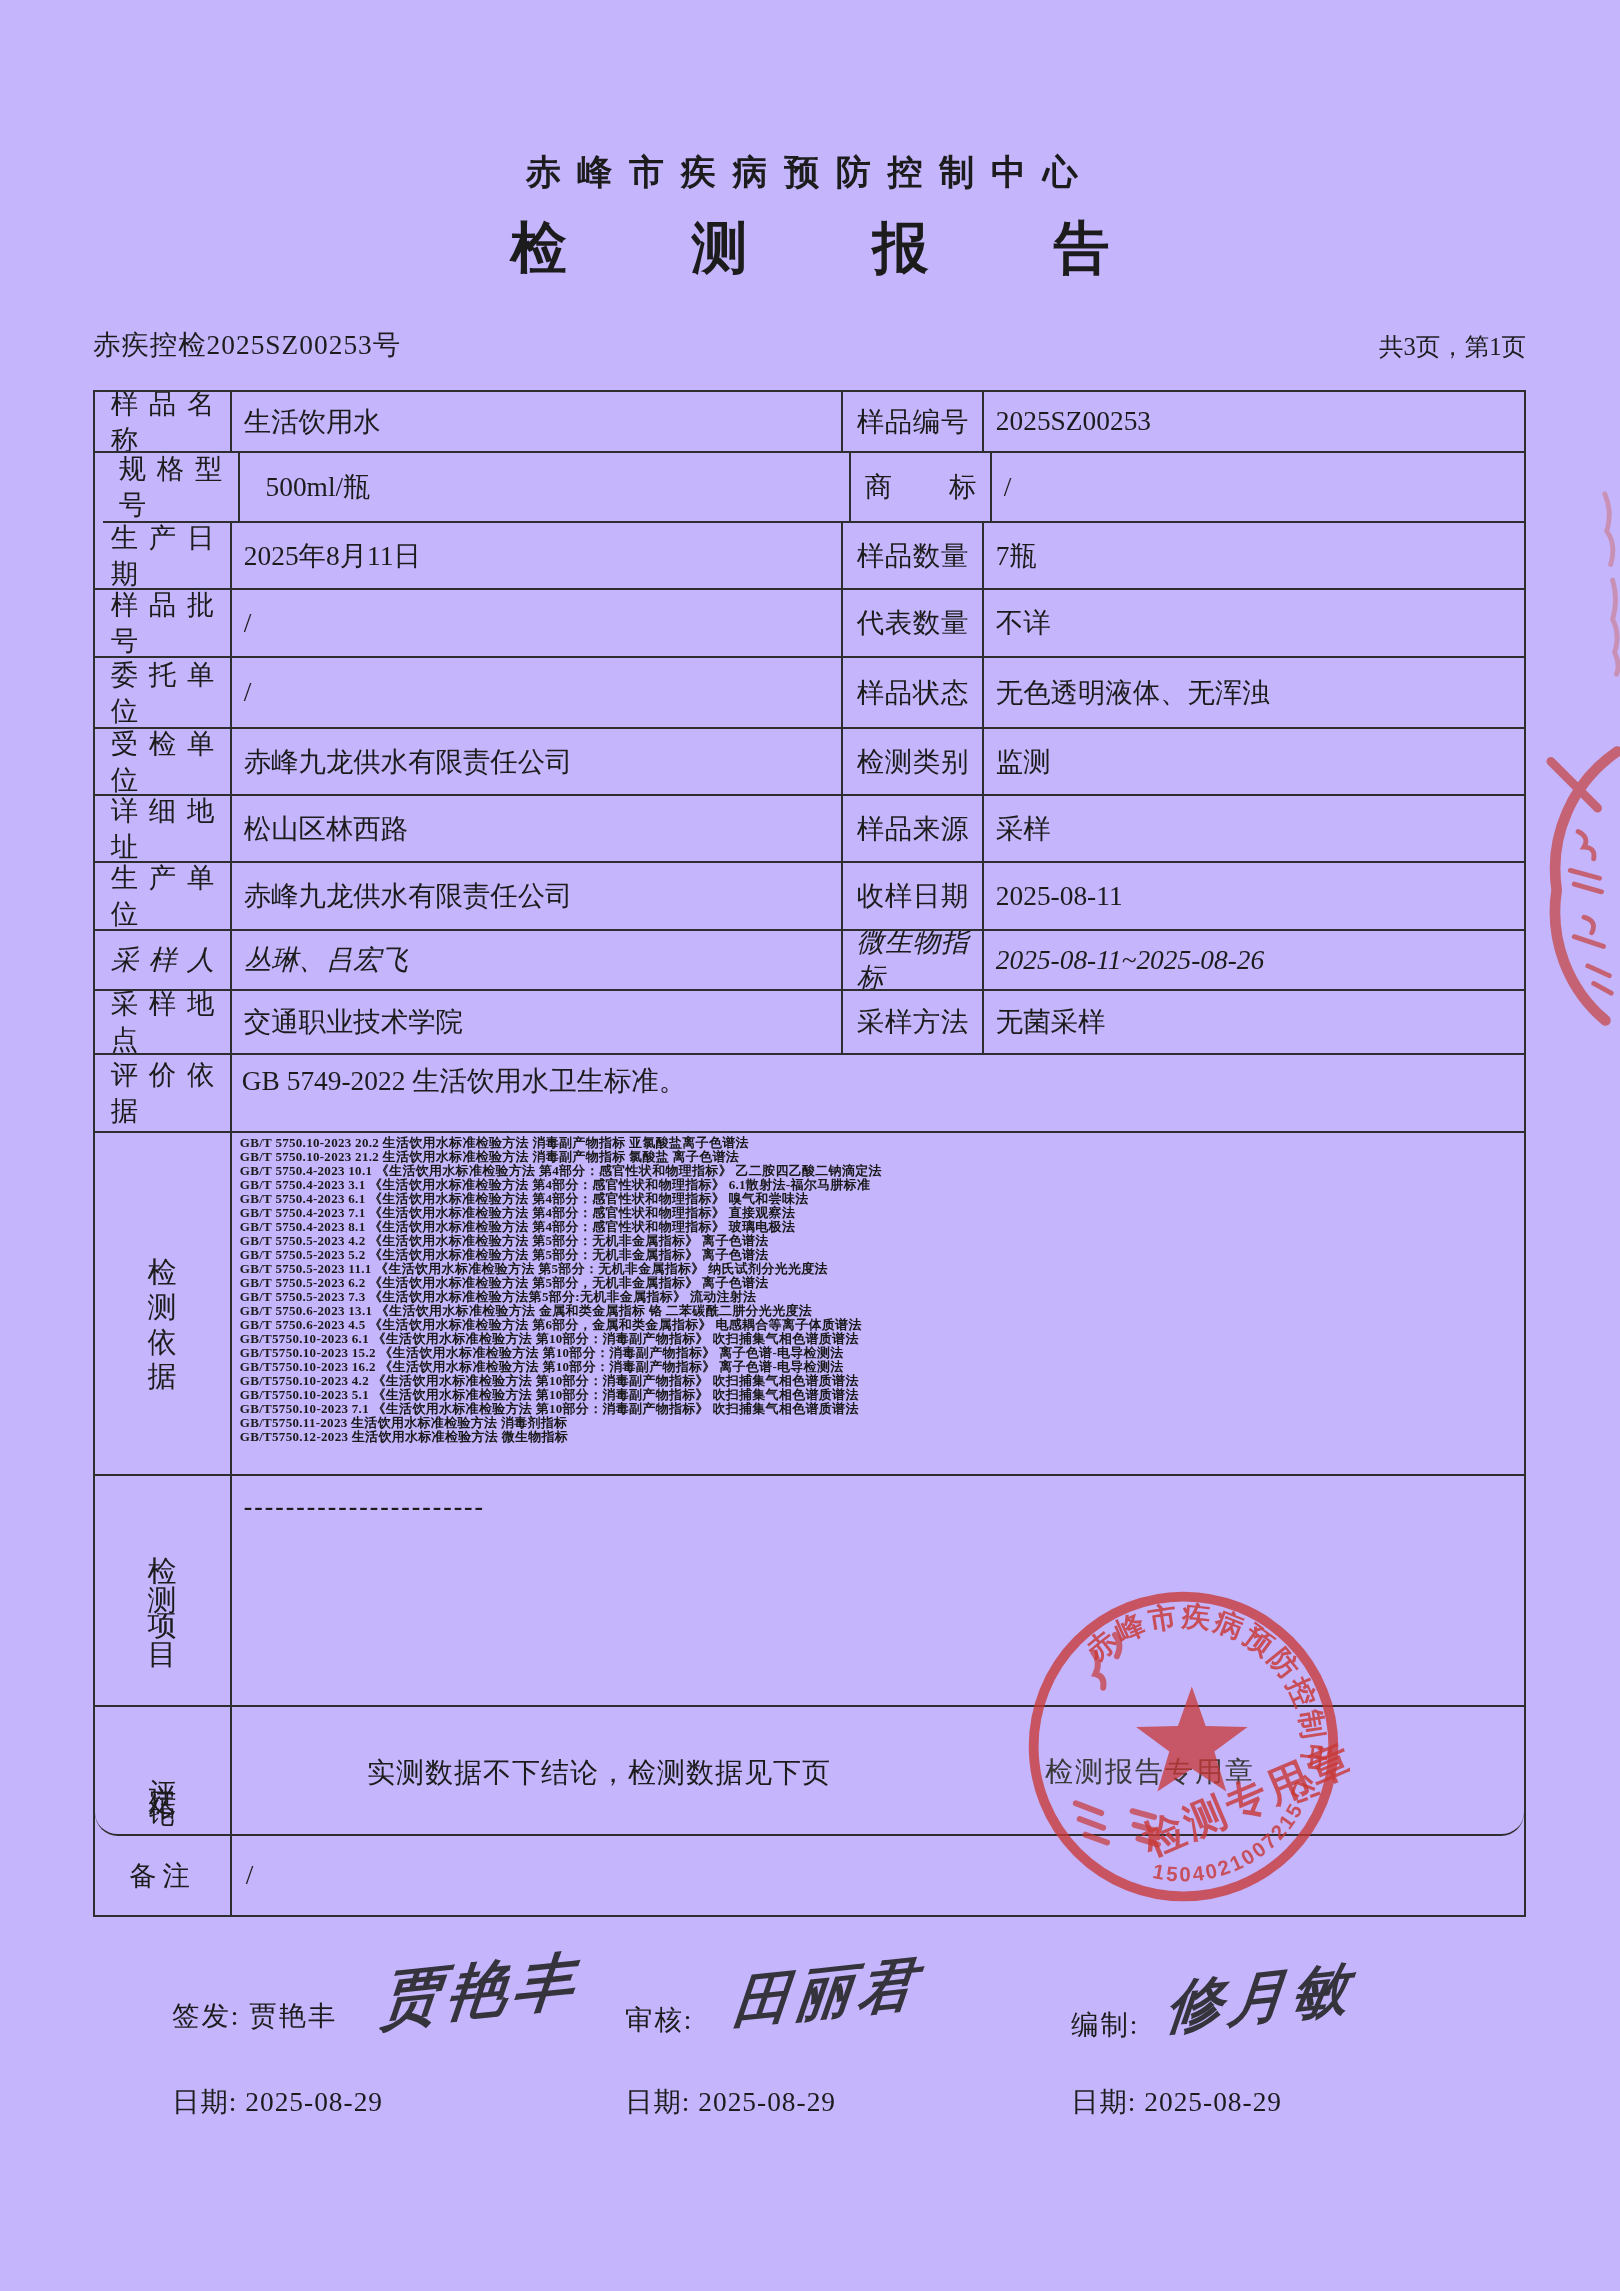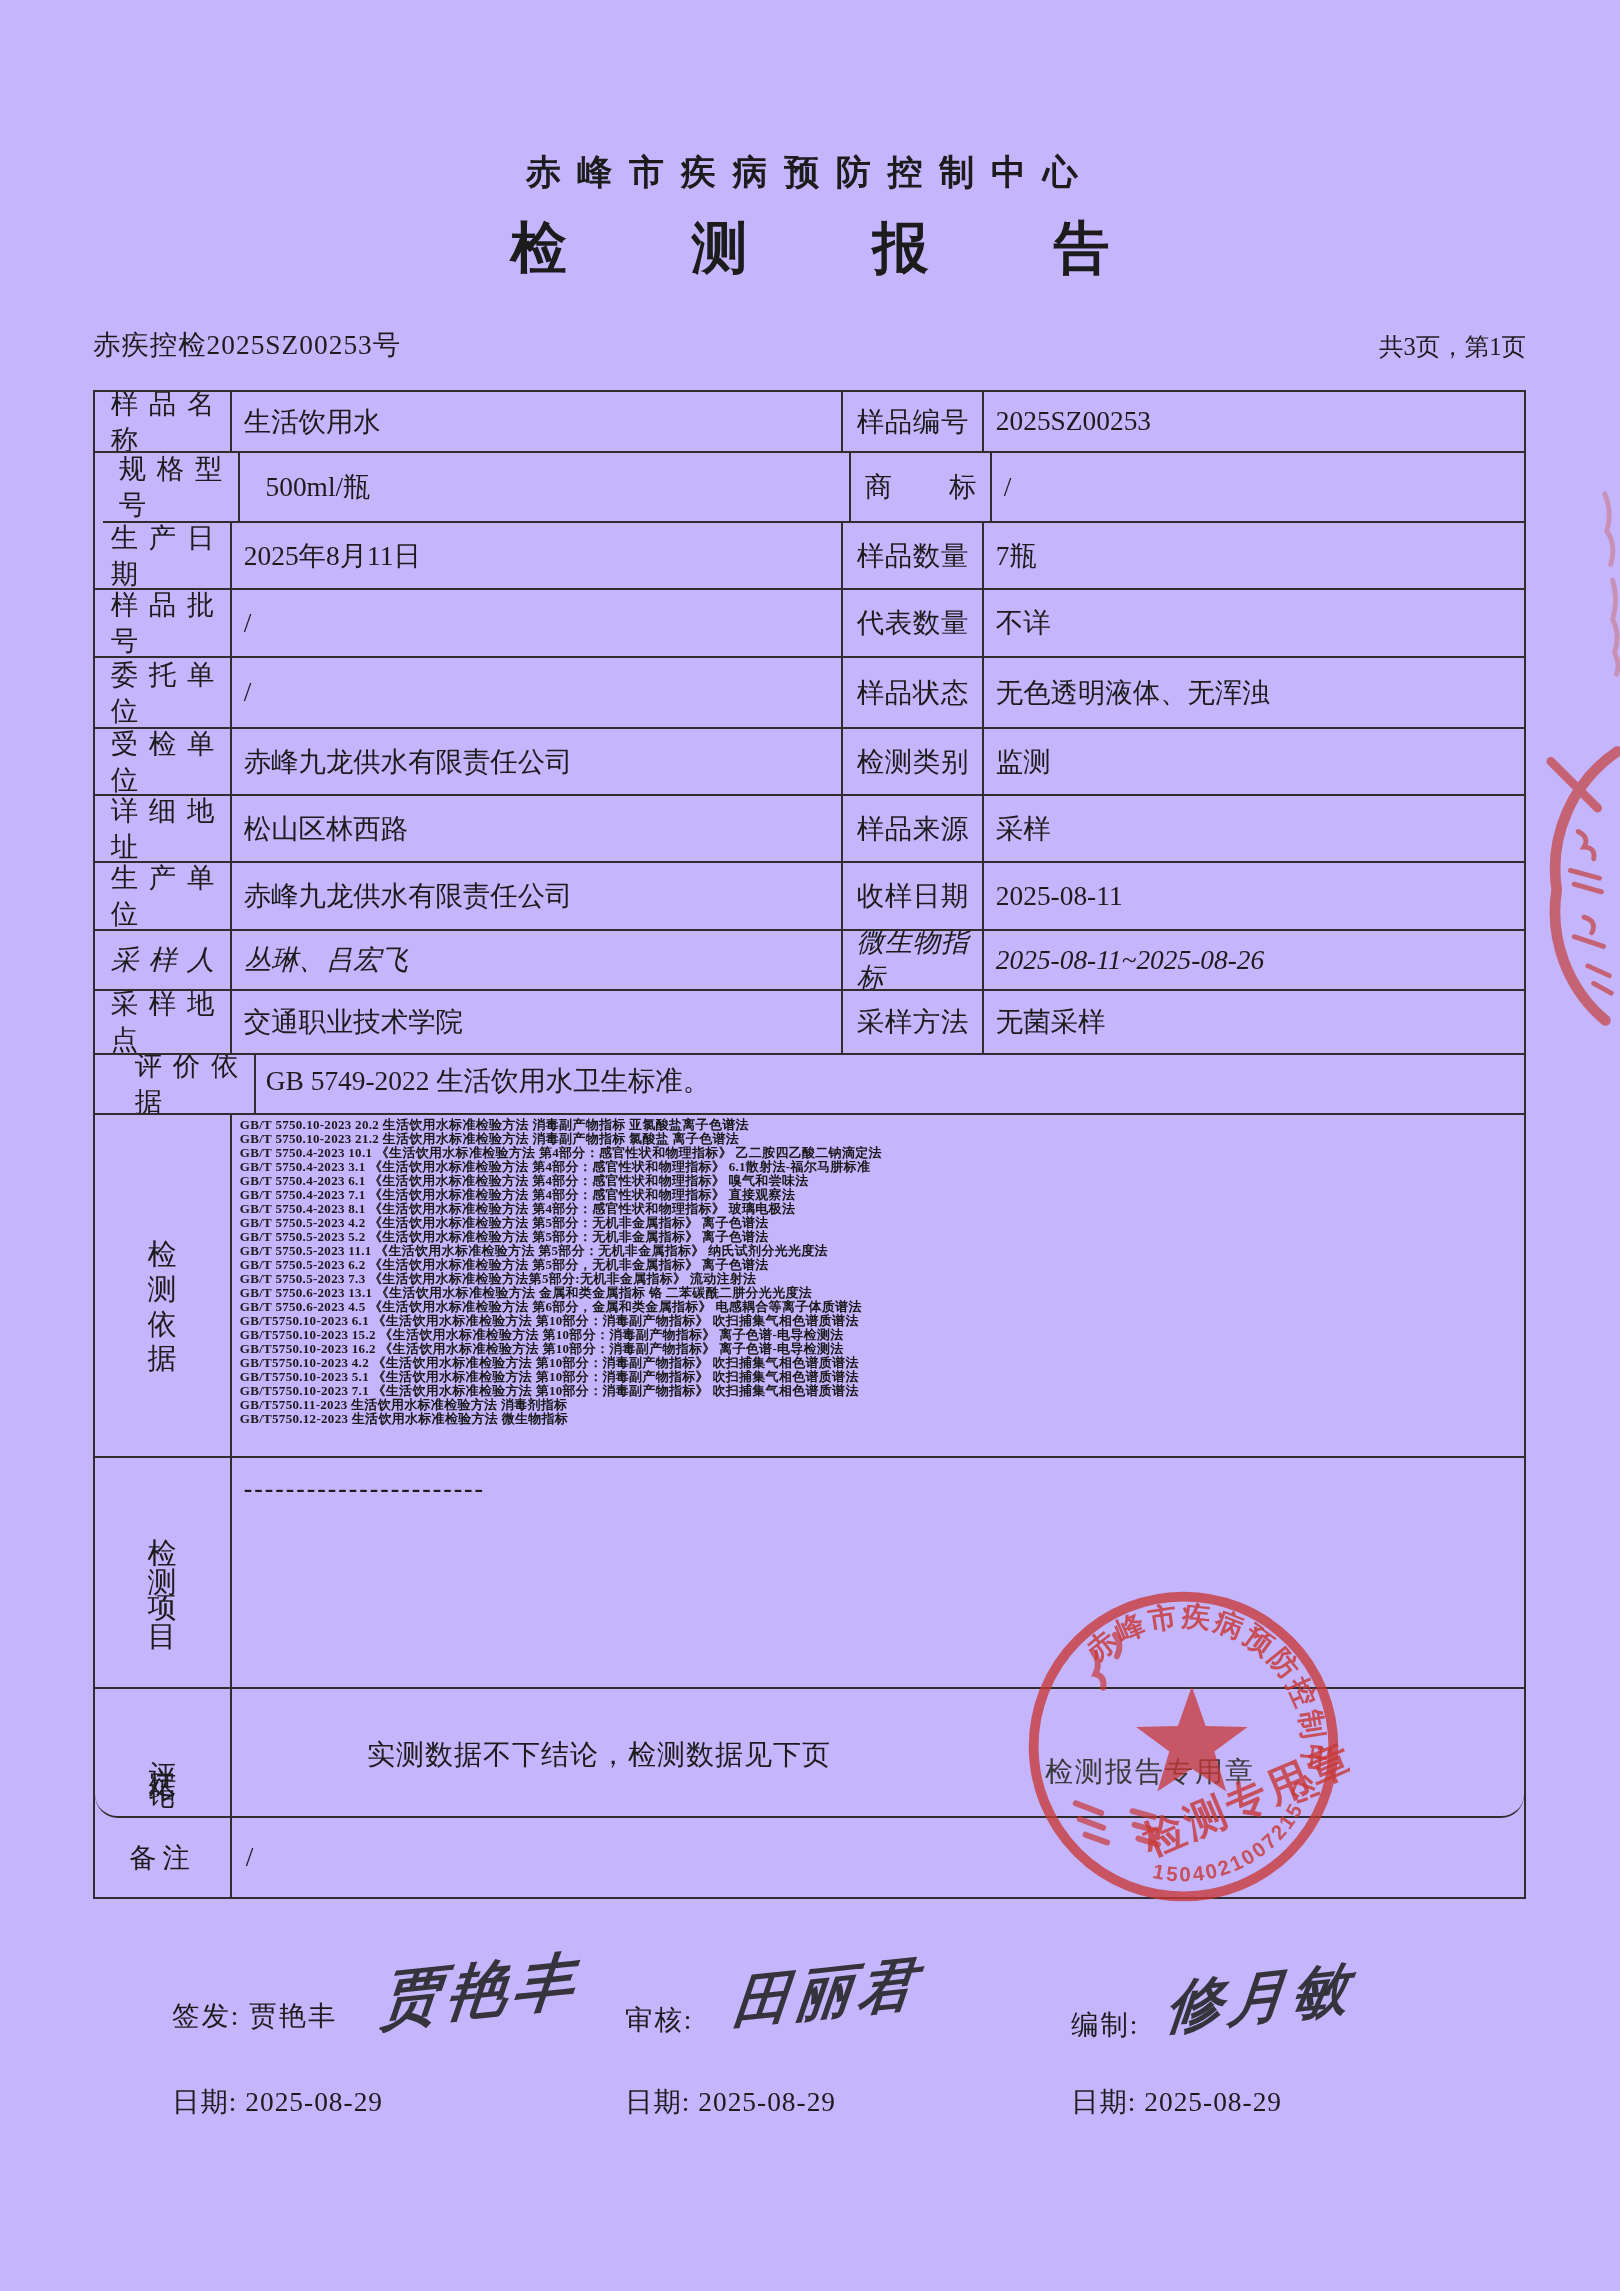--- a/index.html
+++ b/index.html
@@ -181,21 +181,21 @@
       <div class="cell lab">
           <span class="jtext">采样地点</span>
         </div>
       <div class="cell val1">交通职业技术学院</div>
       <div class="cell lab2">
           <span class="jtext">采样方法</span>
         </div>
       <div class="cell val2">无菌采样</div>
     </div>
 
-    <div class="trow" style="height:60px;padding-left:24px;">
+    <div class="trow" style="height:78px;">
       <div class="cell lab">
           <span class="jtext">评价依据</span>
         </div>
       <div class="cell wide-val">GB 5749-2022 生活饮用水卫生标准。</div>
     </div>
 
     <div class="trow" style="height:343px;">
       <div class="cell vlab">
         <span class="vtext">检测依据</span>
       </div>

